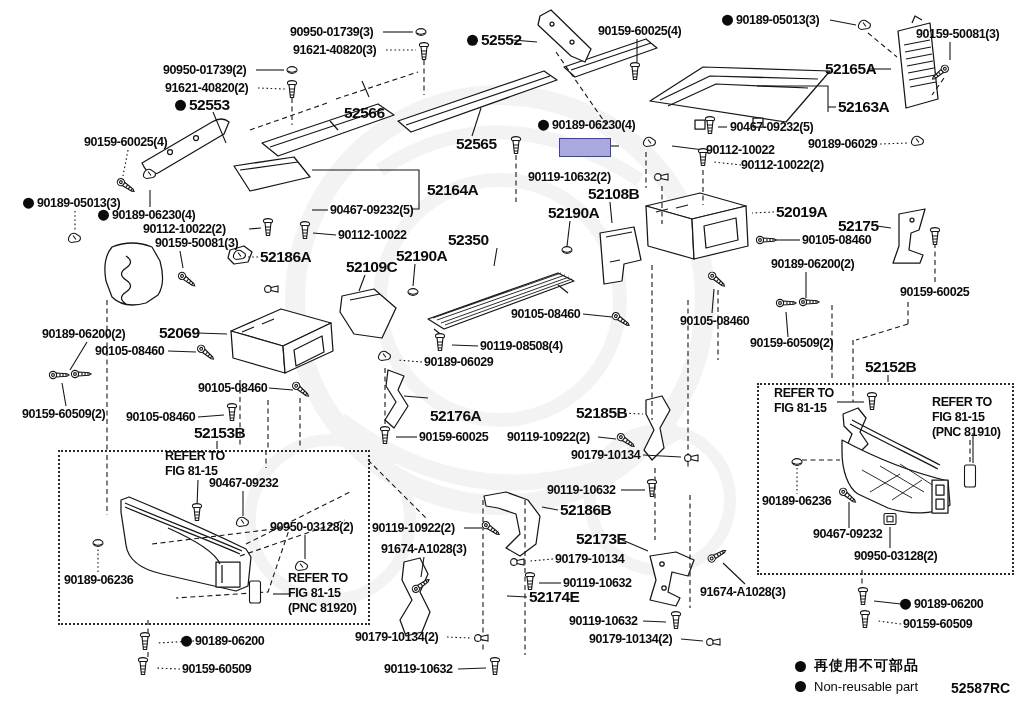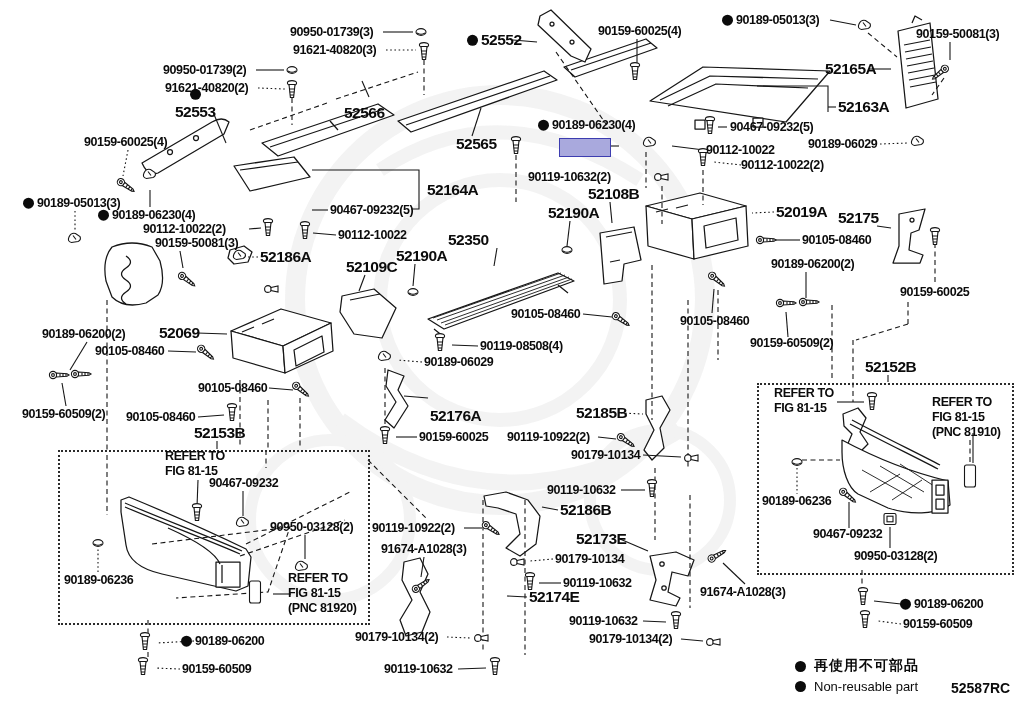--- a/index.html
+++ b/index.html
@@ -350,21 +350,21 @@
   <div class="pbox" style="left:58px;top:450px;width:308px;height:171px;"></div>
   <div class="pbox" style="left:757px;top:383px;width:253px;height:188px;"></div>
 
   <div class="hl" id="hlbox" style="left: 559px; top: 138px; width: 50px; height: 17px; background: rgb(169, 169, 221); border: 1.5px solid rgb(61, 61, 176);"></div>
 
   <div id="labels">
       <div class="lbl" style="left: 290px; top: 32px;"><span>90950-01739(3)</span></div>
       <div class="lbl" style="left: 293px; top: 50px;"><span>91621-40820(3)</span></div>
       <div class="lbl" style="left: 163px; top: 70px;"><span>90950-01739(2)</span></div>
       <div class="lbl" style="left: 165px; top: 88px;"><span>91621-40820(2)</span></div>
-      <div class="lbl big" style="left: 175px; top: 105px; flex-direction: column;"><span class="blt"></span><span>52553</span></div>
+      <div class="lbl big" style="left: 175px; top: 105px;"><span class="blt"></span><span>52553</span></div>
       <div class="lbl big" style="left: 344px; top: 73px; margin-top: 40px;"><span>52566</span></div>
       <div class="lbl" style="left: 84px; top: 142px;"><span>90159-60025(4)</span></div>
       <div class="lbl big" style="left: 456px; top: 144px;"><span>52565</span></div>
       <div class="lbl big" style="left: 467px; top: 40px;"><span class="blt"></span><span>52552</span></div>
       <div class="lbl" style="left: 598px; top: 31px;"><span>90159-60025(4)</span></div>
       <div class="lbl" style="left: 722px; top: 20px;"><span class="blt"></span><span>90189-05013(3)</span></div>
       <div class="lbl" style="left: 916px; top: 34px;"><span>90159-50081(3)</span></div>
       <div class="lbl big" style="left: 825px; top: 69px;"><span>52165A</span></div>
       <div class="lbl big" style="left: 838px; top: 107px;"><span>52163A</span></div>
       <div class="lbl" style="left: 538px; top: 125px;"><span class="blt"></span><span>90189-06230(4)</span></div>
@@ -380,21 +380,21 @@
       <div class="lbl" style="left: 143px; top: 229px;"><span>90112-10022(2)</span></div>
       <div class="lbl" style="left: 155px; top: 243px;"><span>90159-50081(3)</span></div>
       <div class="lbl big" style="left: 260px; top: 257px;"><span>52186A</span></div>
       <div class="lbl" style="left: 338px; top: 235px;"><span>90112-10022</span></div>
       <div class="lbl big" style="left: 346px; top: 267px;"><span>52109C</span></div>
       <div class="lbl big" style="left: 396px; top: 256px;"><span>52190A</span></div>
       <div class="lbl big" style="left: 548px; top: 213px;"><span>52190A</span></div>
       <div class="lbl big" style="left: 448px; top: 240px;"><span>52350</span></div>
       <div class="lbl big" style="left: 588px; top: 194px;"><span>52108B</span></div>
       <div class="lbl big" style="left: 776px; top: 212px;"><span>52019A</span></div>
-      <div class="lbl big" style="left: 838px; top: 218px; text-align: right;"><span>52175</span></div>
+      <div class="lbl big" style="left: 838px; top: 226px; text-align: right;"><span>52175</span></div>
       <div class="lbl" style="left: 802px; top: 240px;"><span>90105-08460</span></div>
       <div class="lbl" style="left: 771px; top: 264px;"><span>90189-06200(2)</span></div>
       <div class="lbl" style="left: 900px; top: 292px;"><span>90159-60025</span></div>
       <div class="lbl" style="left: 511px; top: 314px;"><span>90105-08460</span></div>
       <div class="lbl" style="left: 680px; top: 321px;"><span>90105-08460</span></div>
       <div class="lbl" style="left: 750px; top: 343px;"><span>90159-60509(2)</span></div>
       <div class="lbl big" style="left: 865px; top: 367px;"><span>52152B</span></div>
       <div class="lbl big" style="left: 159px; top: 333px;"><span>52069</span></div>
       <div class="lbl" style="left: 42px; top: 334px;"><span>90189-06200(2)</span></div>
       <div class="lbl" style="left: 95px; top: 351px;"><span>90105-08460</span></div>

